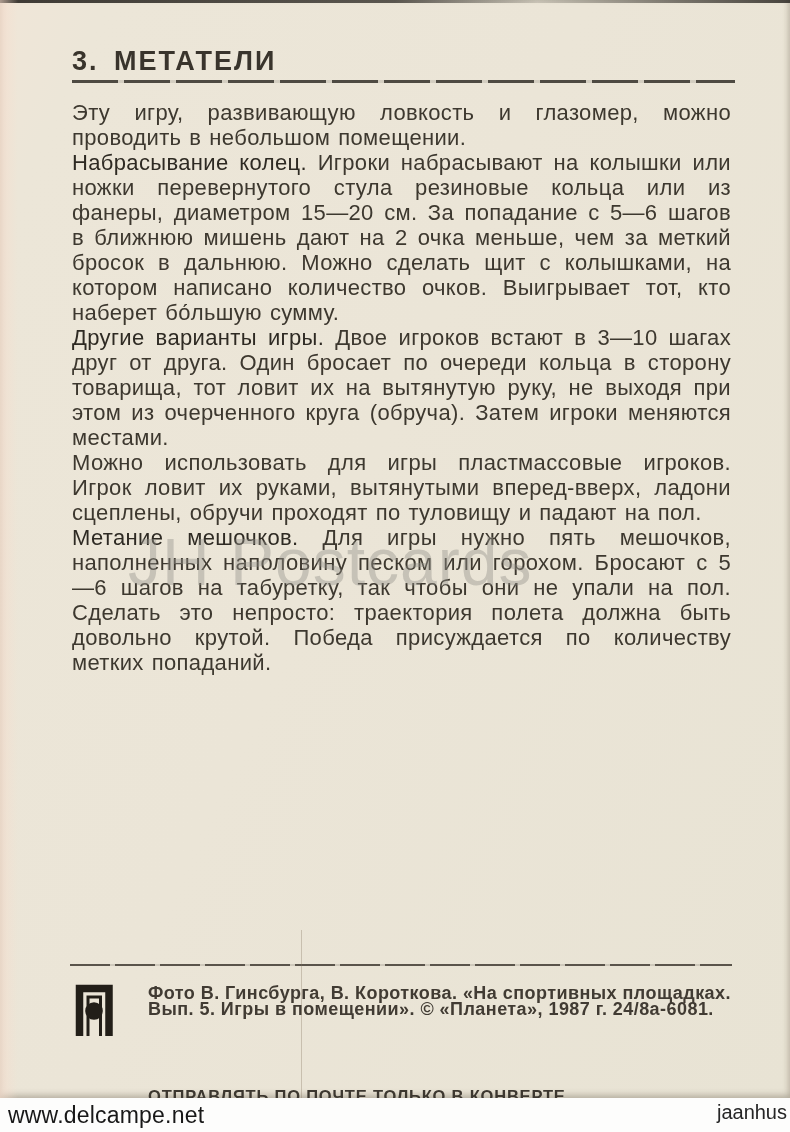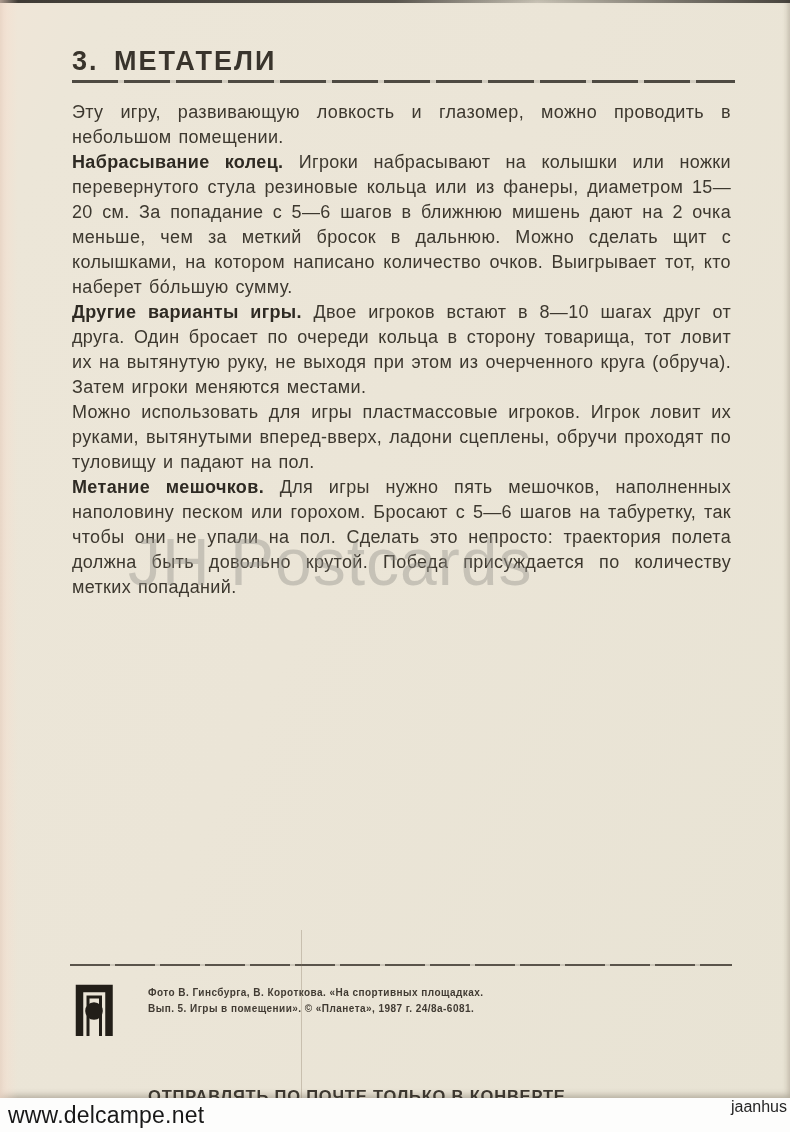--- a/index.html
+++ b/index.html
@@ -37,78 +37,78 @@
     color:#39342c; white-space:nowrap;
   }
   .title-rule {
     position:absolute; left:72px; top:80px; width:663px; height:2.5px;
     background: repeating-linear-gradient(90deg,
       #4e4a42 0px, #4e4a42 46px, rgba(78,74,66,0.15) 46px, rgba(78,74,66,0.15) 52px);
   }
   
   .bodytext {
     position:absolute; left:72px; top:100px; width:659px;
-    font-size:18px; line-height:25px; letter-spacing:0.35px; word-spacing:1.5px;
+    font-size:22px; line-height:25px; letter-spacing:0.35px; word-spacing:1.5px;
     color:#3d382f; text-align:justify;
   }
   .para { margin:0; }
-  .lead { font-weight:bold; color:#2e2a23; }
+  .lead { font-weight:normal; color:#2e2a23; }
   
   .wm-overlay {
     position:absolute; left:128px; top:524px;
     font-size:66px; font-weight:normal; letter-spacing:1px; white-space:nowrap;
     color: rgba(148,146,138,0.42);
   }
   
   .imprint-rule {
     position:absolute; left:70px; top:964px; width:662px; height:2px;
     background: repeating-linear-gradient(90deg,
       #5a544b 0px, #5a544b 40px, rgba(90,84,75,0.2) 40px, rgba(90,84,75,0.2) 45px);
   }
   .publisher-logo { position:absolute; left:75px; top:984px; }
   .imprint {
     position:absolute; left:148px; top:985px;
-    font-size:10px; line-height:16px; font-weight:bold; letter-spacing:0.45px;
+    font-size:18px; line-height:16px; font-weight:bold; letter-spacing:0.45px;
     color:#413b33; white-space:nowrap;
   }
   .notice {
     position:absolute; left:148px; top:1043px;
     font-size:16.5px; font-weight:bold; letter-spacing:0.8px;
     color:#3c372f; white-space:nowrap;margin-top:44px;
   }
   
   .bottom-bar {
     position:absolute; left:0; bottom:0; width:790px; height:34px;
     background:#fdfdfc;
   }
   .wm-site {
     position:absolute; left:8px; bottom:3px;
     font-size:23px; color:#181818; letter-spacing:0.2px;
   }
   .wm-seller {
-    position:absolute; right:3px; bottom:16px;
-    font-size:16px; color:#262626;
+    position:absolute; right:3px; bottom:8px;
+    font-size:20px; color:#262626;
   }
 </style>
 </head>
 <body>
 
 <div class="stage">
 
   <div class="card">
     <div class="card-top-edge"></div>
     <div class="card-left-edge"></div>
 
     <div class="title">3. МЕТАТЕЛИ</div>
     <div class="title-rule"></div>
 
     <div class="bodytext">
       <p class="para"><b class="lead"></b><span>Эту игру, развивающую ловкость и глазомер, можно проводить в небольшом помещении.</span></p>
       <p class="para"><b class="lead">Набрасывание колец. </b><span>Игроки набрасывают на колышки или ножки перевернутого стула резиновые кольца или из фанеры, диаметром 15—20 см. За попадание с 5—6 шагов в ближнюю мишень дают на 2 очка меньше, чем за меткий бросок в дальнюю. Можно сделать щит с колышками, на котором написано количество очков. Выигрывает тот, кто наберет бо́льшую сумму.</span></p>
-      <p class="para"><b class="lead">Другие варианты игры. </b><span>Двое игроков встают в 8—10 шагах друг от друга. Один бросает по очереди кольца в сторону товарища, тот ловит их на вытянутую руку, не выходя при этом из очерченного круга (обруча). Затем игроки меняются местами.</span></p>
+      <p class="para"><b class="lead">Другие варианты игры. </b><span>Двое игроков встают в 3—10 шагах друг от друга. Один бросает по очереди кольца в сторону товарища, тот ловит их на вытянутую руку, не выходя при этом из очерченного круга (обруча). Затем игроки меняются местами.</span></p>
       <p class="para"><b class="lead"></b><span>Можно использовать для игры пластмассовые игроков. Игрок ловит их руками, вытянутыми вперед-вверх, ладони сцеплены, обручи проходят по туловищу и падают на пол.</span></p>
       <p class="para"><b class="lead">Метание мешочков. </b><span>Для игры нужно пять мешочков, наполненных наполовину песком или горохом. Бросают с 5—6 шагов на табуретку, так чтобы они не упали на пол. Сделать это непросто: траектория полета должна быть довольно крутой. Победа присуждается по количеству метких попаданий.</span></p>
     </div>
 
     <div class="wm-overlay">JH Postcards</div>
 
     <div class="imprint-rule"></div>
 
     <div class="publisher-logo">
       <svg width="38" height="52" viewBox="0 0 38 52" aria-hidden="true">

